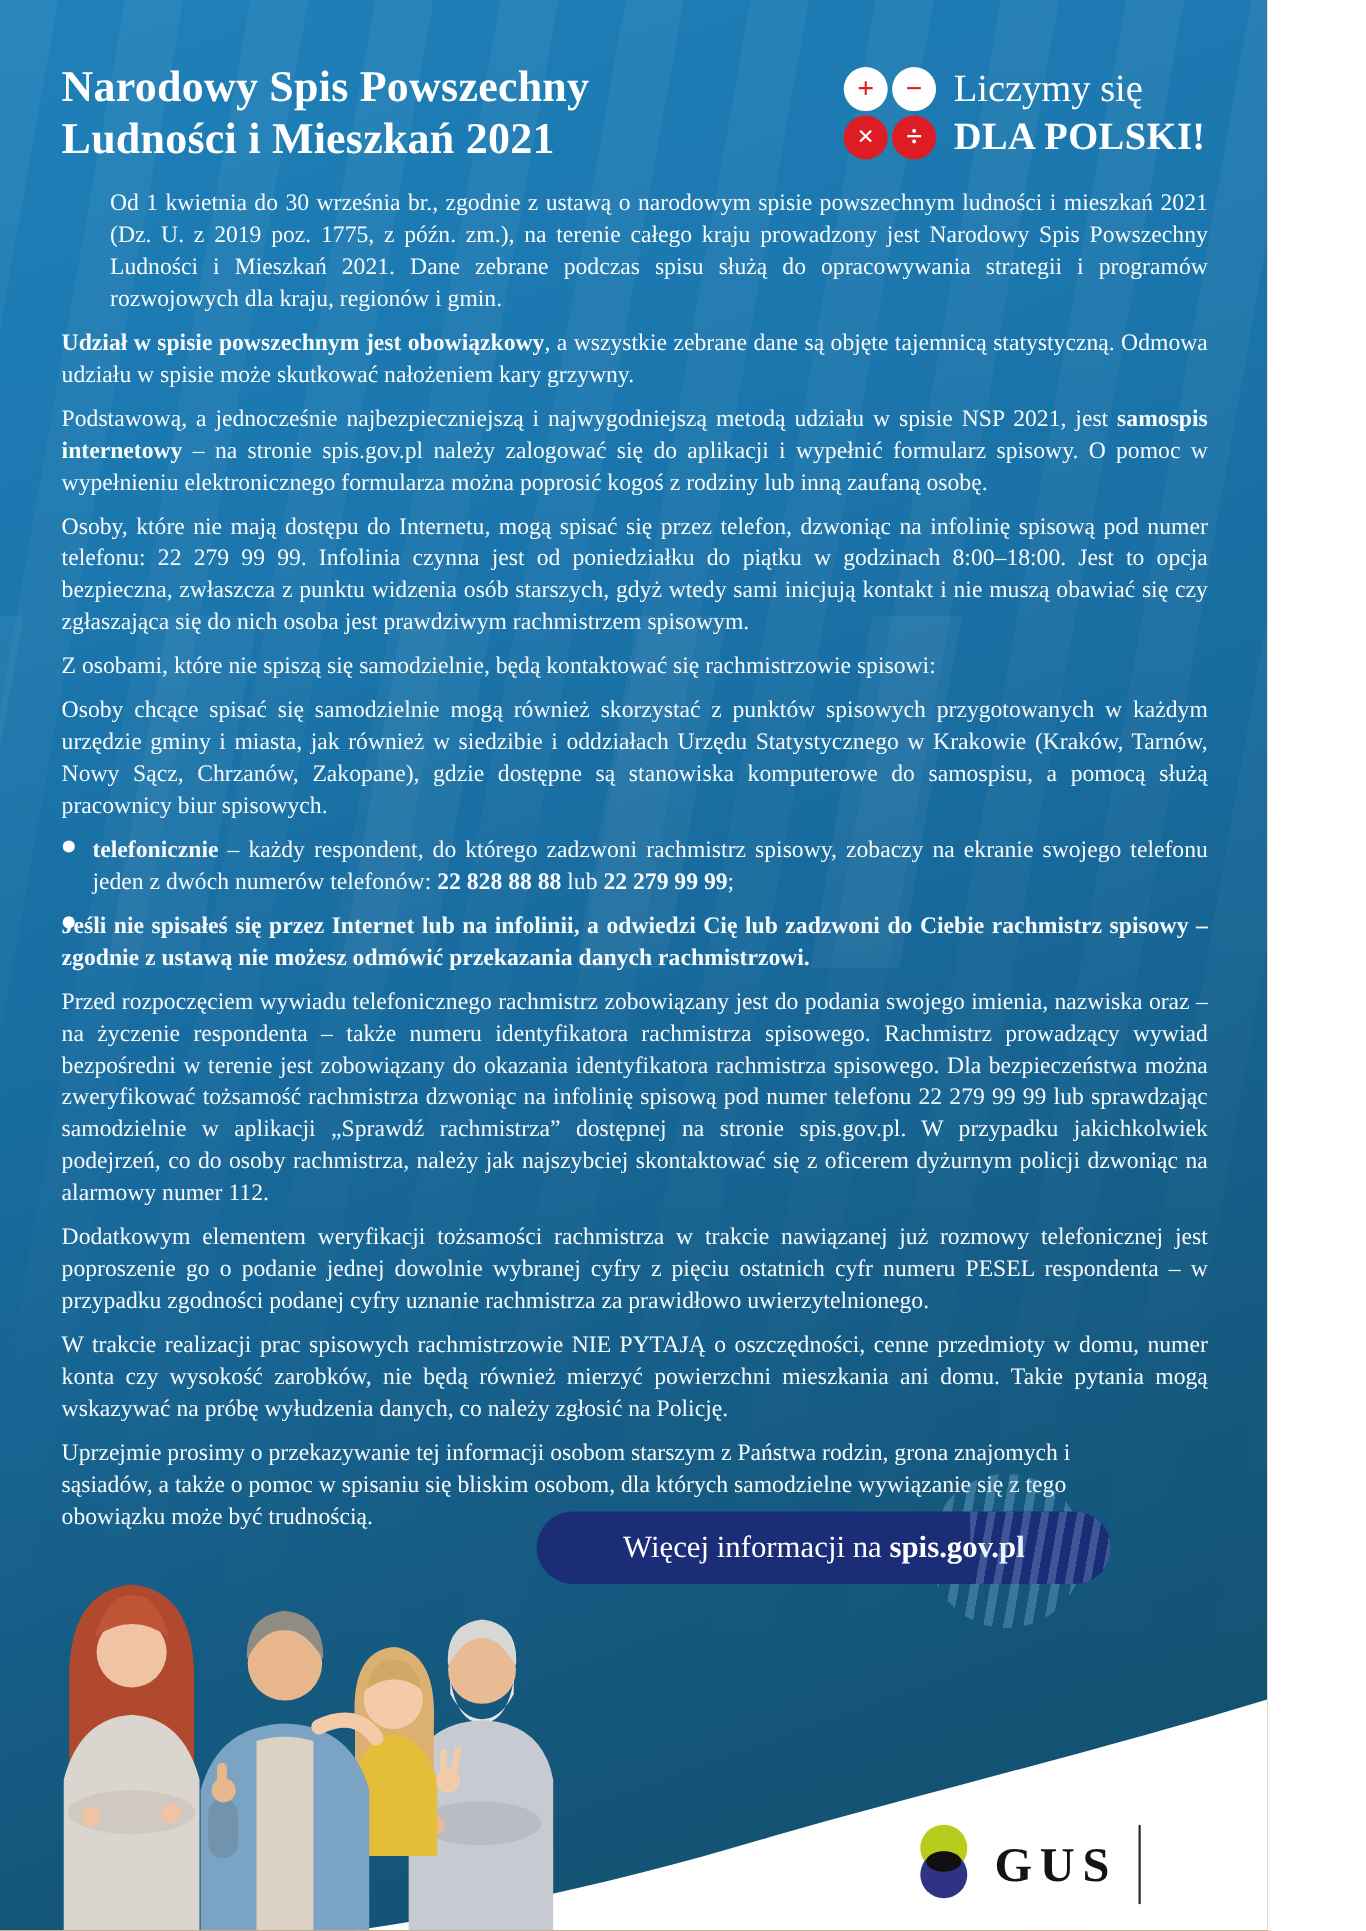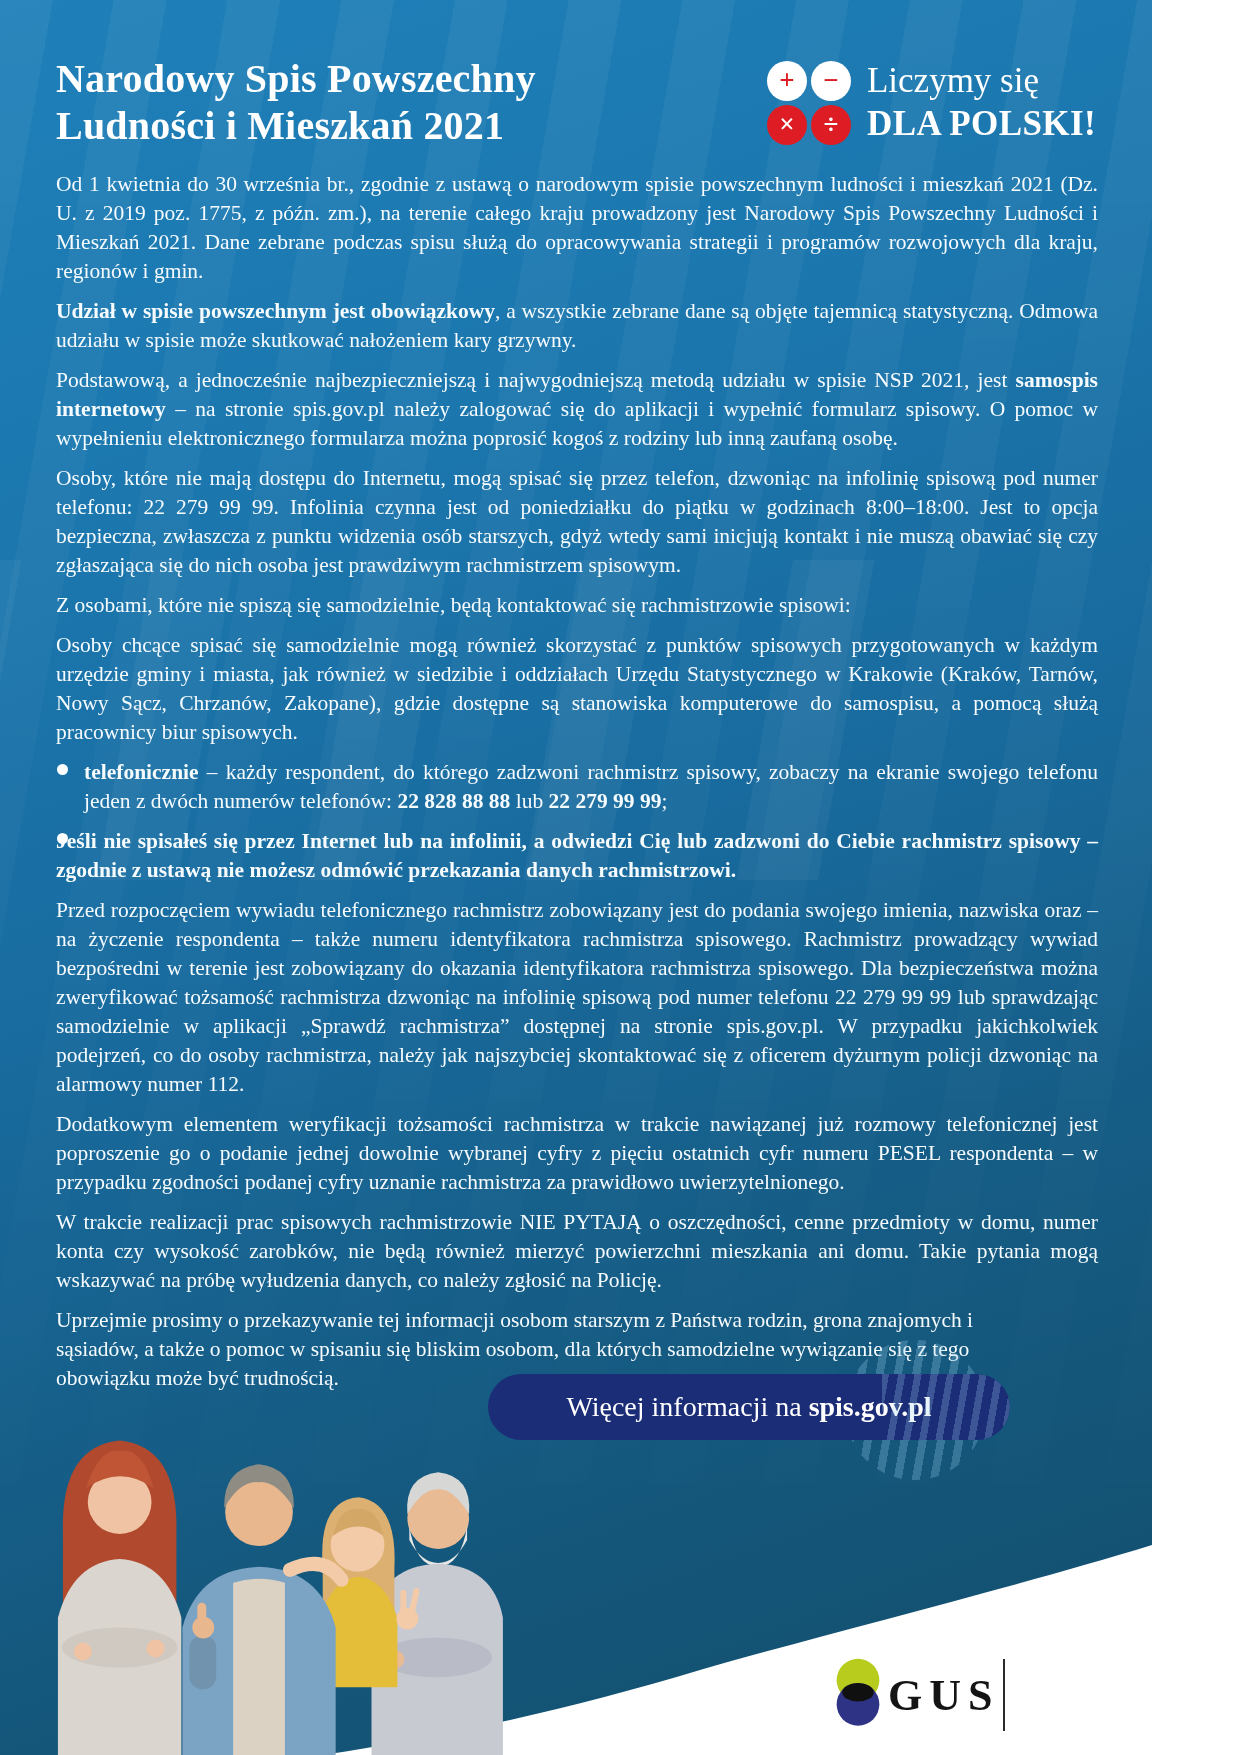--- a/index.html
+++ b/index.html
@@ -36,21 +36,21 @@
   .op.dark  { background:#dd1c24; color:#ffffff; }
   .slogan { color:#ffffff; font-size:35px; line-height:1.22; }
   .slogan .l1 { font-weight:400; }
   .slogan .l2 { font-weight:800; letter-spacing:0.4px; }
   
   .article {
     position:absolute; left:56px; right:54px; top:170px;
     color:#f6fbfe; font-size:21.5px; line-height:29px;
   }
   .article .para { margin:11px 0 0 0; text-align:justify; }
-  .article .para:first-child { margin-top:0; }
+  .article .para:first-child { margin-top:0;margin-left:44px; }
   .article .para.ragged { text-align:left; max-width:960px; }
   .article b { font-weight:700; }
   .article .bullet { position:relative; padding-left:28px; margin-top:11px; text-align:justify; }
   .article .dot { position:absolute; left:1px; top:6px; width:11px; height:11px; border-radius:50%; background:#ffffff; }
   
   .white-curve { position:absolute; right:0; bottom:0; width:860px; height:235px; }
   
   .stripe-badge {
     position:absolute; left:845px; top:1340px; width:140px; height:140px; border-radius:50%;
     background:repeating-linear-gradient(100deg, rgba(150,205,235,0.28) 0 8px, rgba(150,205,235,0) 8px 18px);
@@ -60,21 +60,21 @@
     background:#1c2d78; border-radius:33px;
     display:flex; align-items:center; justify-content:center;
     color:#ffffff; font-size:28px; white-space:pre; overflow:hidden;
   }
   .pill b { font-weight:700; }
   .pill .pill-stripes {
     position:absolute; right:0; top:0; bottom:0; width:128px; border-radius:0 33px 33px 0;
     background:repeating-linear-gradient(100deg, rgba(160,210,240,0.25) 0 7px, rgba(160,210,240,0) 7px 16px);
   }
   
-  .gus { position:absolute; left:832px; top:1656px; display:flex; align-items:center; gap:4px; }
+  .gus { position:absolute; left:832px; top:1656px; display:flex; align-items:center; gap:20px; }
   .gus-text { color:#141414; font-size:44px; font-weight:700; letter-spacing:7px; }
   .gus-divider { width:2px; height:72px; background:#2a2a2a; }
   .nsp-text { color:#141414; font-size:43px; font-weight:600; letter-spacing:0.5px; }
   
   .photo { position:absolute; left:24px; bottom:0; width:480px; height:438px; }
 </style>
 </head>
 <body>
 
 <div class="poster">

